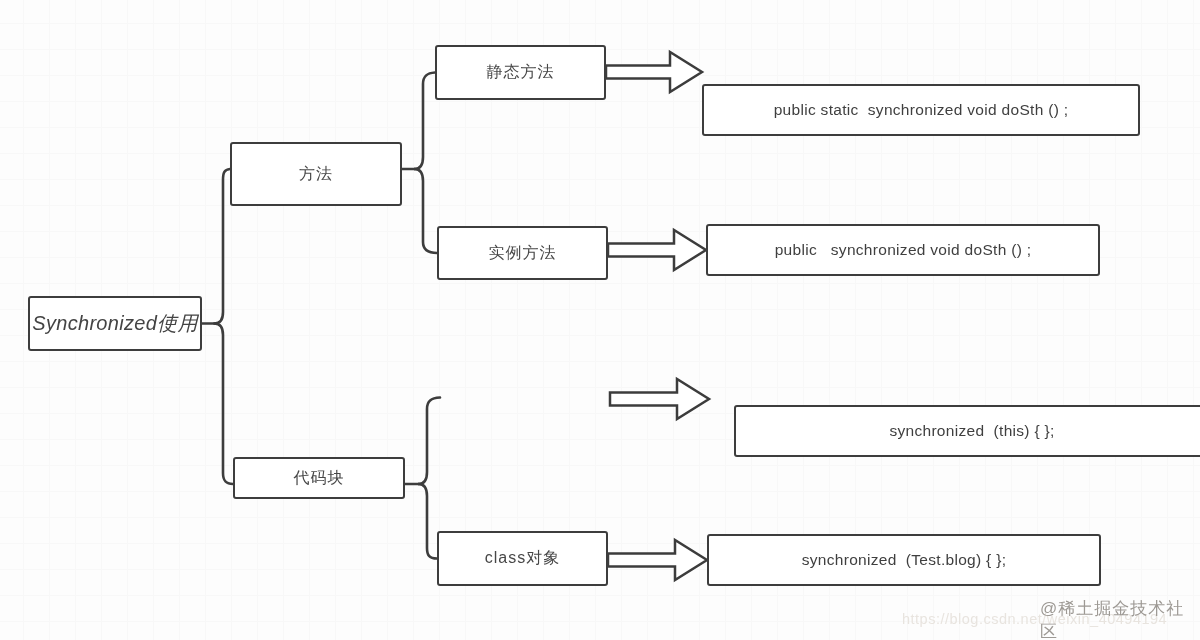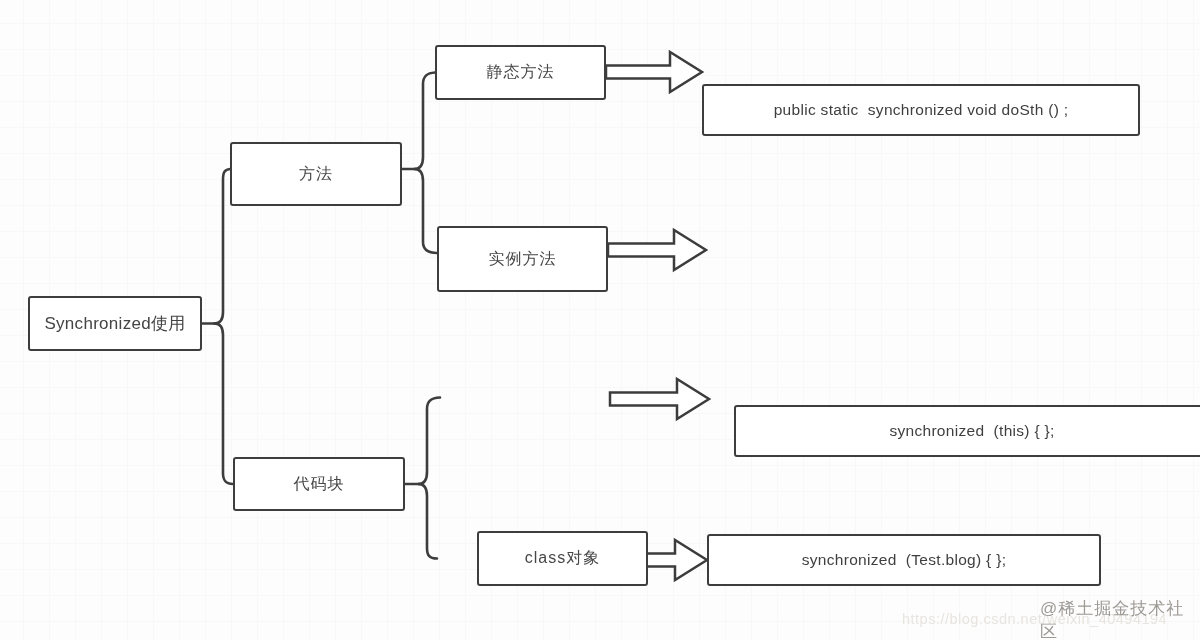--- a/index.html
+++ b/index.html
@@ -27,21 +27,21 @@
     position:absolute;
     box-sizing:border-box;
     background:#ffffff;
     border:2.5px solid #3d3d3d;
     border-radius:3px;
     display:flex;align-items:center;justify-content:center;
     color:#474747;
   }
   .node .lbl{white-space:pre;}
   .zh{font-size:16px;letter-spacing:1px;}
-  .root-node{font-size:17px;letter-spacing:0.3px;color:#444;}
+  .root-node{font-size:20px;letter-spacing:0.3px;color:#444;font-style:italic;}
   .code-node{font-size:15.5px;color:#3f3f3f;letter-spacing:0.3px;}
   .wm-url{
     position:absolute;left:902px;top:611px;
     color:#e8e4df;font-size:14.5px;letter-spacing:0.5px;
   }
   .wm-main{
     position:absolute;left:1040px;top:597px;
     color:#9d9994;font-size:17px;font-weight:400;letter-spacing:1px;
   }
 </style>
@@ -70,36 +70,39 @@
     <path class="blockarrow" d="M 608 553.5 L 675 553.5 L 675 540 L 707 560 L 675 580 L 675 566.5 L 608 566.5 Z"></path>
   </svg>
 
   <div class="node root-node" style="left:28px;top:296px;width:174px;height:55px;">
     <span class="lbl">Synchronized使用</span>
   </div>
 
   <div class="node zh" style="left:230px;top:142px;width:172px;height:64px;">
     <span class="lbl">方法</span>
   </div>
-  <div class="node zh" style="left:233px;top:457px;width:172px;height:54px;">
+  <div class="node zh" style="left:233px;top:457px;width:172px;height:42px;">
     <span class="lbl">代码块</span>
   </div>
 
   <div class="node zh" style="left:435px;top:45px;width:171px;height:55px;">
     <span class="lbl">静态方法</span>
   </div>
-  <div class="node zh" style="left:437px;top:226px;width:171px;height:66px;">
+  <div class="node zh" style="left:437px;top:226px;width:171px;height:54px;">
     <span class="lbl">实例方法</span>
   </div>
-  <div class="node zh" style="left:437px;top:531px;width:171px;height:55px;margin-left:40px;">
+  <div class="node zh" style="left:437px;top:531px;width:171px;height:55px;">
     <span class="lbl">class对象</span>
   </div>
 
   <div class="node code-node" style="left:702px;top:46px;width:438px;height:52px;margin-top:38px;">
     <span class="lbl">public static  synchronized void doSth () ;</span>
+  </div>
+  <div class="node code-node" style="left:706px;top:224px;width:394px;height:52px;">
+    <span class="lbl">public   synchronized void doSth () ;</span>
   </div>
   <div class="node code-node" style="left:734px;top:373px;width:476px;height:52px;margin-top:32px;">
     <span class="lbl">synchronized  (this) { };</span>
   </div>
   <div class="node code-node" style="left:707px;top:534px;width:394px;height:52px;">
     <span class="lbl">synchronized  (Test.blog) { };</span>
   </div>
 
   <div class="wm-url">https://blog.csdn.net/weixin_40494194</div>
   <div class="wm-main">@稀土掘金技术社区</div>

